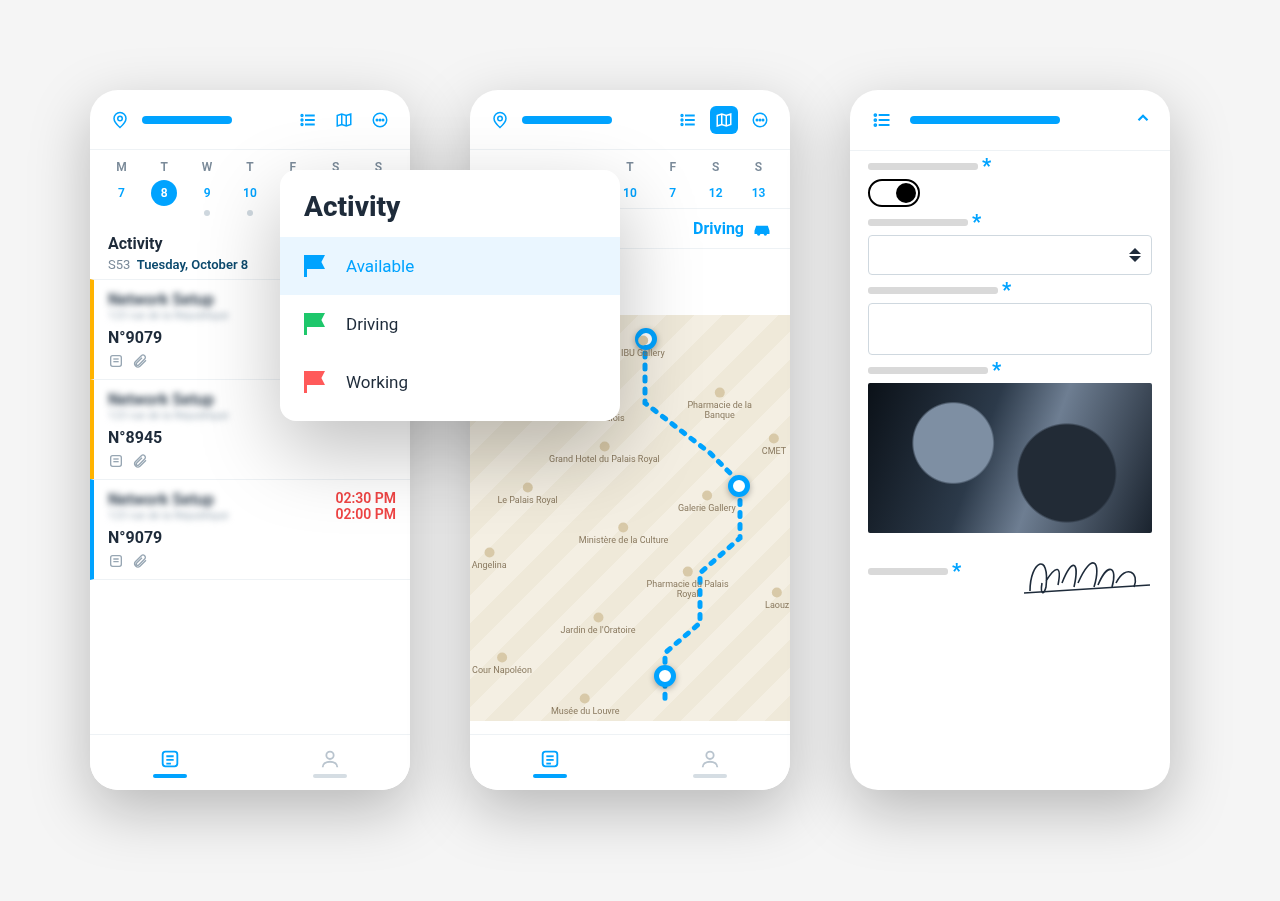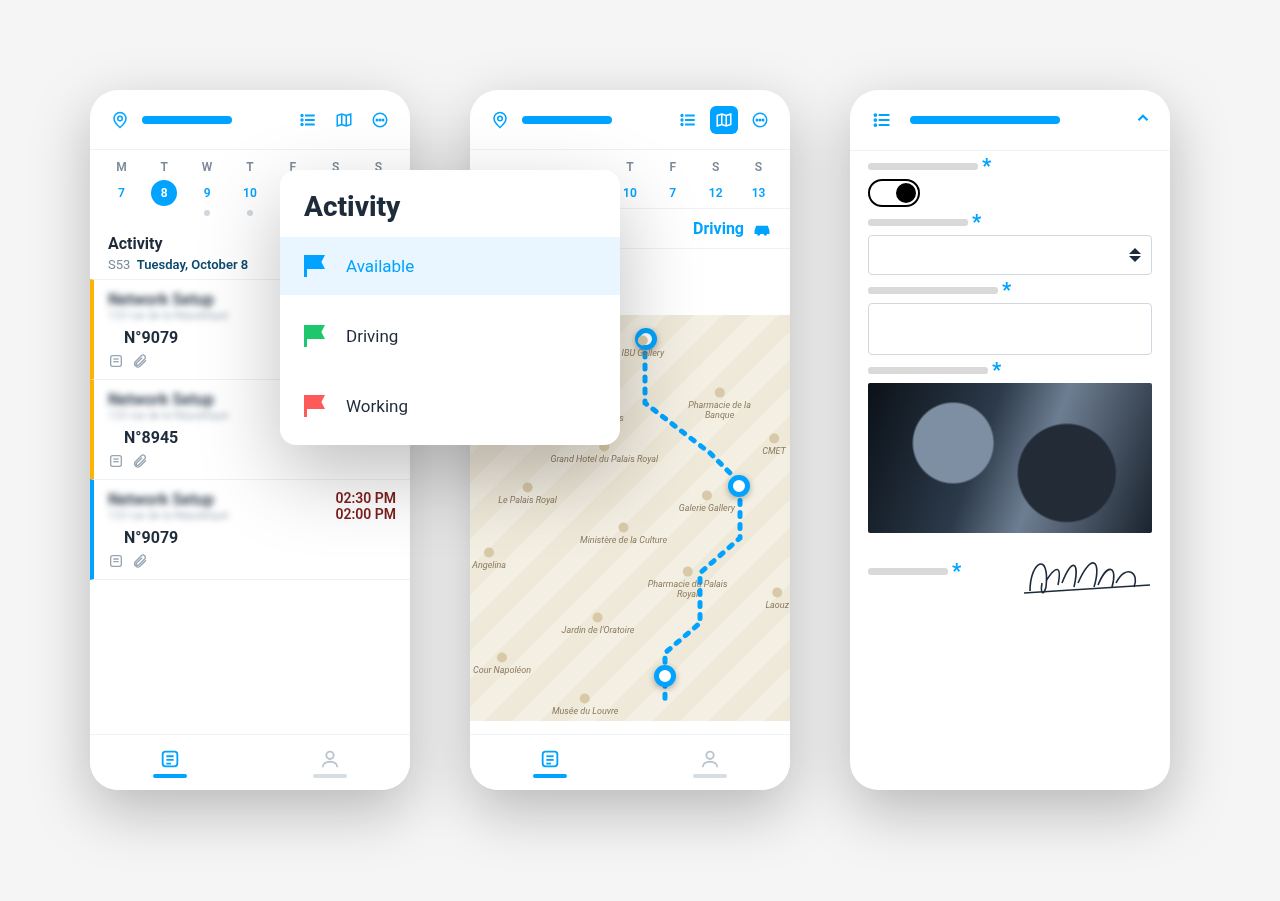--- a/index.html
+++ b/index.html
@@ -93,24 +93,24 @@
   .subline .date { color:#0c4a6e; font-weight:600;}
   .job {
     border-left: 4px solid #ffb300;
     padding: 10px 14px;
     border-top: 1px solid #eef2f5;
     border-bottom: 1px solid #eef2f5;
     display:flex;justify-content:space-between;
     margin-top:-1px;
   }
   .job.blue { border-left-color:#00a3ff; }
-  .job .num { font-weight:700;color:#1e2b3a;margin:6px 16px;}
+  .job .num { font-weight:700;color:#1e2b3a;margin:6px 0;}
   .job .blur { filter: blur(3px); font-weight:600; color:#2a3a4a; }
   .job .mini { filter: blur(3px); font-size:11px;color:#97a6b3;}
-  .job .time { text-align:right;font-weight:600;color:#7f1d1d;font-size:14px;}
+  .job .time { text-align:right;font-weight:600;color:#ef4444;font-size:14px;}
   .job .micons { display:flex;gap:8px;color:#97a6b3;margin-top:4px;}
 
   
   .bnav {
     position:absolute;left:0;right:0;bottom:0;height:56px;
     border-top:1px solid #eef2f5;background:#fff;
     display:flex;
   }
   .bnav .tab{flex:1;display:flex;flex-direction:column;align-items:center;justify-content:center;gap:4px;}
   .bnav .tab .bar{width:34px;height:4px;border-radius:2px;}
@@ -124,21 +124,20 @@
     border-radius: 16px;
     box-shadow: 0 30px 80px rgba(0,0,0,.25);
     z-index: 5;
     padding: 20px 0 10px;
   }
   .popup h2 { margin: 0 0 14px 24px; font-size: 28px; font-weight: 800; color:#1e2b3a;}
   .opt {
     display:flex;align-items:center;gap:18px;
     padding: 18px 24px; font-size:17px; color:#1e2b3a;
     cursor:pointer;
-    margin-top:12px;
   }
   .opt.selected { background:#eaf6ff; color:#00a3ff;}
   .flag { width:24px;height:22px;position:relative;}
   .flag::before{
     content:""; position:absolute;left:0;top:0;width:3px;height:22px;background:currentColor;
   }
   .flag::after{
     content:""; position:absolute;left:3px;top:0;width:18px;height:14px;background:currentColor;
     clip-path: polygon(0 0, 100% 0, 80% 50%, 100% 100%, 0 100%);
   }
@@ -149,21 +148,20 @@
   .driving-bar { padding:10px 18px;text-align:right;color:#00a3ff;font-weight:700;display:flex;justify-content:flex-end;align-items:center;gap:8px;border-top:1px solid #eef2f5;border-bottom:1px solid #eef2f5;}
   .date-row { display:flex;justify-content:space-between;padding:14px 18px;color:#1e2b3a;font-weight:600;flex-direction:column;}
   .map {
     height: 406px;
     background:
       linear-gradient(135deg,#f4efe3 25%,#efe9d9 25%,#efe9d9 50%,#f4efe3 50%,#f4efe3 75%,#efe9d9 75%) ,
       #f4efe3;
     background-size: 56px 56px;
     position:relative;
     overflow:hidden;
-    font-style:italic;
   }
   .map svg.route { position:absolute;inset:0;width:100%;height:100%;}
   .poi {
     position:absolute;font-size:9px;color:#8a7a60;line-height:1.1;
     transform:translate(-50%,-50%);text-align:center;
   }
   .poi::before{
     content:"";display:block;width:10px;height:10px;border-radius:50%;
     background:#d8c9a8;margin:0 auto 3px;
   }

